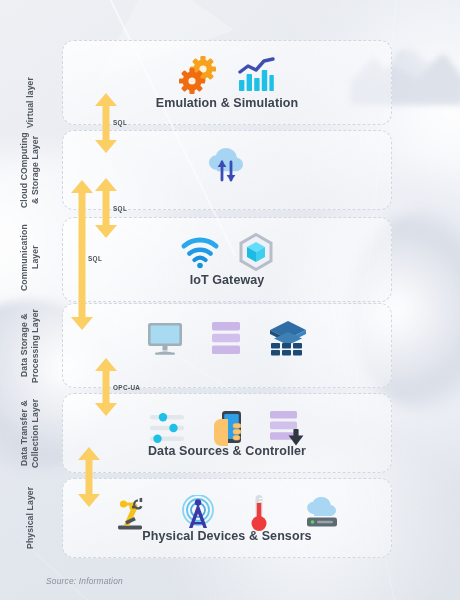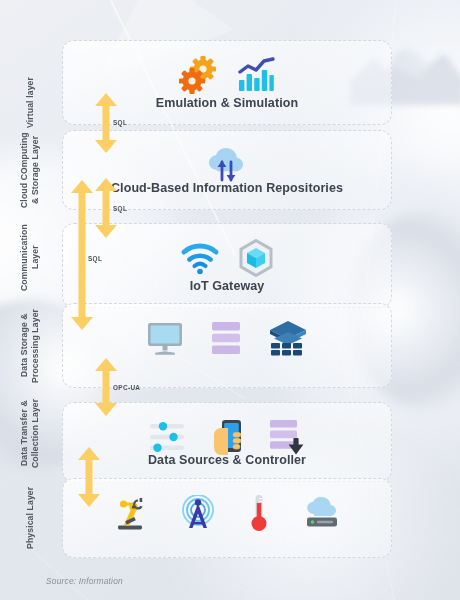--- a/index.html
+++ b/index.html
@@ -182,26 +182,25 @@
       <svg class="ic" width="44" height="38" viewBox="0 0 44 38">
         <path d="M12 24c-4.4 0-8-3.3-8-7.4 0-3.8 3-6.9 7-7.3C12.2 5 16.2 2 21 2c5.8 0 10.5 4.3 10.9 9.8 3.5.5 6.1 3.3 6.1 6.7 0 3.7-3.2 6.8-7.2 6.8H12z" fill="#a7d4f2"></path>
         <g stroke="#3b4bb5" stroke-width="2.8" fill="none" stroke-linecap="round">
           <line x1="17" y1="34" x2="17" y2="16"></line>
           <line x1="26" y1="16" x2="26" y2="34"></line>
         </g>
         <path d="M17 14.5 L12.6 21 L21.4 21 Z" fill="#3b4bb5"></path>
         <path d="M26 35.5 L21.6 29 L30.4 29 Z" fill="#3b4bb5"></path>
       </svg>
     </div>
-    <div class="row-title">Cloud-Based Information Repositories</div>
   </div>
 
   <div class="side-label" style="top:215px;height:85px;">Communication
 Layer</div>
-  <div class="row" style="top:223px;height:85px;">
+  <div class="row" style="top:217px;height:85px;">
     <div class="row-icons">
       <svg class="ic" width="40" height="34" viewBox="0 0 40 34">
         <g fill="none" stroke="#29a8ec" stroke-linecap="round">
           <path d="M4 11c9-8 23-8 32 0" stroke-width="5"></path>
           <path d="M9.5 18.5c6-5 15-5 21 0" stroke-width="4.6" stroke="#1e9ae6"></path>
           <path d="M14.5 25c3.4-2.9 7.6-2.9 11 0" stroke-width="4.2" stroke="#1790e0"></path>
         </g>
         <circle cx="20" cy="30.5" r="2.8" fill="#1790e0"></circle>
       </svg>
       <svg class="ic" width="36" height="38" viewBox="0 0 36 38">
@@ -242,21 +241,21 @@
           <rect x="3" y="31" width="9" height="5.4" rx="1"></rect>
           <rect x="14" y="31" width="9" height="5.4" rx="1"></rect>
           <rect x="25" y="31" width="9" height="5.4" rx="1"></rect>
         </g>
       </svg>
     </div>
   </div>
 
   <div class="side-label" style="top:393px;height:80px;">Data Transfer &amp;
 Collection Layer</div>
-  <div class="row" style="top:402px;height:80px;">
+  <div class="row" style="top:393px;height:80px;">
     <div class="row-icons" style="gap:26px;">
       <svg class="ic" width="36" height="32" viewBox="0 0 36 32">
         <g fill="#e2e7ec">
           <rect x="1" y="3" width="34" height="4.6" rx="2.3"></rect>
           <rect x="1" y="13.7" width="34" height="4.6" rx="2.3"></rect>
           <rect x="1" y="24.4" width="34" height="4.6" rx="2.3"></rect>
         </g>
         <circle cx="14" cy="5.3" r="4.2" fill="#1fc0e8"></circle>
         <circle cx="24.5" cy="16" r="4.2" fill="#1fc0e8"></circle>
         <circle cx="8.5" cy="26.7" r="4.2" fill="#1fc0e8"></circle>
@@ -317,20 +316,21 @@
           <line x1="11" y1="7.5" x2="14" y2="7.5"></line>
         </g>
       </svg>
       <svg class="ic" width="40" height="32" viewBox="0 0 40 32">
         <path d="M12 17c-3.8 0-6.8-2.8-6.8-6.2 0-3.2 2.6-5.8 6-6.1C12.3 1.9 15.6 0 19.4 0c4.9 0 8.9 3.5 9.3 8 3 .4 5.3 2.7 5.3 5.5 0 3-2.8 5.6-6.2 5.6H12z" fill="#a9d6f2"></path>
         <rect x="5" y="20.5" width="30" height="9" rx="2.2" fill="#5f6b73"></rect>
         <circle cx="10.5" cy="25" r="1.8" fill="#5ed35e"></circle>
         <rect x="15" y="23.8" width="16" height="2.4" rx="1.2" fill="#9aa3aa"></rect>
       </svg>
     </div>
+    <div class="row-title">Physical Devices &amp; Sensors</div>
   </div>
 
   <div class="arrow" style="left:95px;top:93px;height:60px;">
     <div class="head up"></div>
     <div class="shaft" style="top:10px;bottom:10px;"></div>
     <div class="head down"></div>
   </div>
   <div class="arrow-label" style="left:113px;top:119px;">SQL</div>
 
   <div class="arrow" style="left:95px;top:178px;height:60px;">

